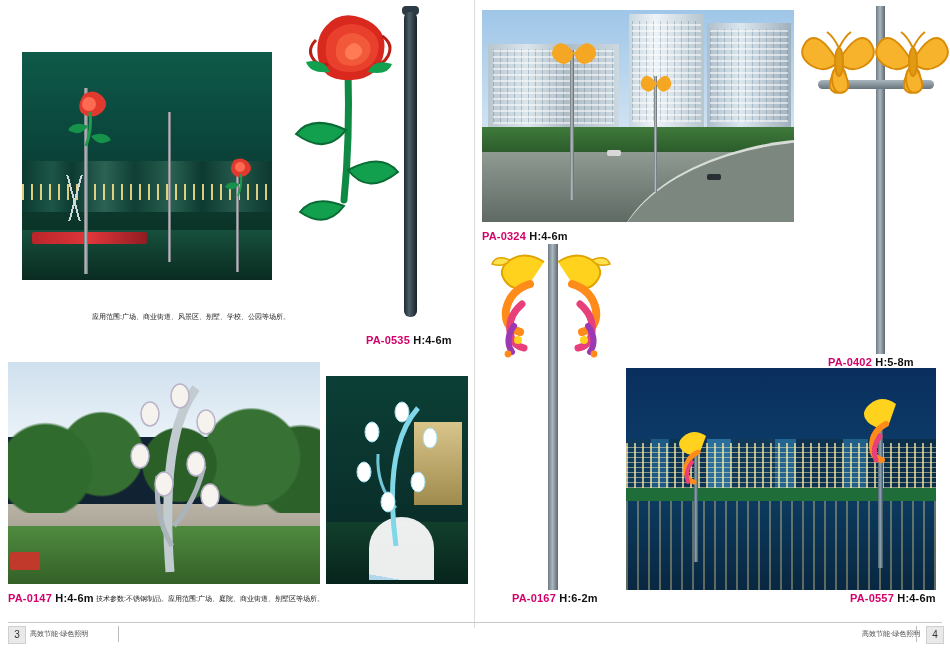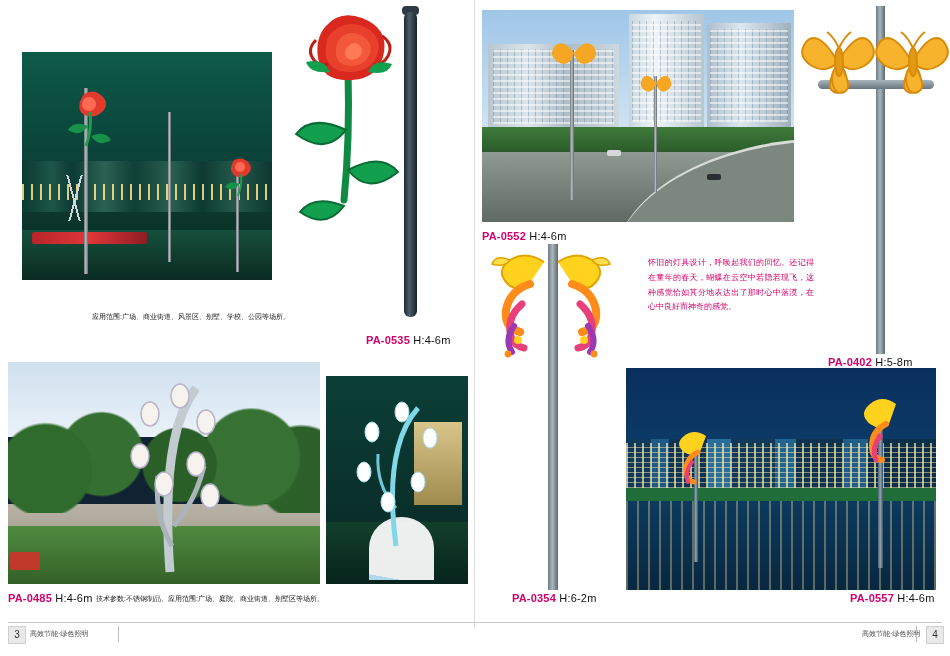--- a/index.html
+++ b/index.html
@@ -8,21 +8,21 @@
     background:#ffffff;
     font-family:"Liberation Sans", sans-serif;
     overflow:hidden;
     position:relative;
   }
   .page{position:absolute;inset:0;}
 
   
   .abs{position:absolute;}
   .code{font-size:11px;font-weight:bold;color:#d4006a;letter-spacing:0.2px;}
-  .code .h{color:#111;font-weight:normal;}
+  .code .h{color:#111;font-weight:bold;}
   .caption{font-size:7px;color:#222;line-height:1.5;}
   .gutter{position:absolute;left:474px;top:0;width:1px;height:628px;background:#dcdcdc;}
 
   
   .footer-rule{position:absolute;left:8px;top:622px;width:934px;height:1px;background:#c8c8c8;}
   .pagenum{
     position:absolute;top:626px;width:16px;height:16px;line-height:16px;
     text-align:center;font-size:10px;color:#333;background:#e9e9e9;border:1px solid #cfcfcf;
   }
   .pagenum.left{left:8px;}
@@ -241,21 +241,21 @@
         <ellipse cx="64" cy="14" rx="7" ry="10"></ellipse>
         <ellipse cx="92" cy="40" rx="7" ry="10"></ellipse>
         <ellipse cx="26" cy="74" rx="7" ry="10"></ellipse>
         <ellipse cx="80" cy="84" rx="7" ry="10"></ellipse>
         <ellipse cx="50" cy="104" rx="7" ry="10"></ellipse>
       </g>
     </svg>
   </div>
 
   <div class="abs code" style="left:8px;top:592px;">
-    <span>PA-0485</span>
+    <span>PA-0147</span>
     <span class="h">H:4-6m</span>
   </div>
   <div class="abs caption" style="left:96px;top:594px;">技术参数:不锈钢制品。应用范围:广场、庭院、商业街道、别墅区等场所。</div>
 
   <div class="photo" id="photo-butterfly-day">
     <div class="sky"></div>
     <div class="bldg-far">
         <div class="win"></div>
       </div>
     <div class="bldg-tower">
@@ -276,21 +276,21 @@
       <path d="M22 15 q-12 -16 -20 -6 q-6 10 6 16 q10 4 14 -10z" fill="#f5a623"></path>
       <path d="M22 15 q12 -16 20 -6 q6 10 -6 16 q-10 4 -14 -10z" fill="#f5a623"></path>
     </svg>
     <svg class="abs" style="left:158px;top:62px;" width="32" height="22" viewBox="0 0 32 22">
       <path d="M16 11 q-9 -12 -14 -4 q-4 8 4 12 q7 3 10 -8z" fill="#f5a623"></path>
       <path d="M16 11 q9 -12 14 -4 q4 8 -4 12 q-7 3 -10 -8z" fill="#f5a623"></path>
     </svg>
   </div>
 
   <div class="abs code" style="left:482px;top:230px;">
-    <span>PA-0552</span>
+    <span>PA-0324</span>
     <span class="h">H:4-6m</span>
   </div>
 
   <div class="abs" id="illus-butterflies">
     <div class="mast"></div>
     <div class="arm"></div>
     <svg class="abs" style="left:0px;top:16px;" width="78" height="76" viewBox="0 0 78 76">
       <g stroke="#d98b0a" stroke-width="2" fill="#f7b32b">
         <path d="M38 40 q-20 -34 -32 -20 q-10 14 6 24 q14 8 26 -4z"></path>
         <path d="M38 40 q20 -34 32 -20 q10 14 -6 24 q-14 8 -26 -4z"></path>
@@ -339,27 +339,24 @@
         <path d="M46 40 q-20 6 -24 26 q-2 18 14 22" fill="none" stroke="#ff8c1a" stroke-width="8" stroke-linecap="round"></path>
         <path d="M38 60 q-14 12 -12 28 q2 14 14 16" fill="none" stroke="#e8407a" stroke-width="7" stroke-linecap="round"></path>
         <path d="M30 82 q-10 14 -2 26" fill="none" stroke="#9b39b5" stroke-width="6" stroke-linecap="round"></path>
         <circle cx="34" cy="96" r="4" fill="#ffd21e"></circle>
         <circle cx="24" cy="110" r="3.4" fill="#ff8c1a"></circle>
       </g>
     </svg>
   </div>
 
   <div class="abs code" style="left:512px;top:592px;">
-    <span>PA-0354</span>
+    <span>PA-0167</span>
     <span class="h">H:6-2m</span>
   </div>
 
-  <div class="abs" id="note-text">
-    <p>怀旧的灯具设计，呼唤起我们的回忆。还记得在童年的春天，蝴蝶在云空中若隐若现飞，这种感觉恰如其分地表达出了那时心中落漠，在心中良好而神奇的感觉。</p>
-  </div>
 
   <div class="photo" id="photo-phoenix-night">
     <div class="sky"></div>
     <div class="ground"></div>
     <div class="skyline"></div>
     <div class="win"></div>
     <div class="greenlawn"></div>
     <div class="water"></div>
     <div class="refl"></div>
     <div class="pole-v" style="left:68px;top:72px;width:4px;height:122px;background:linear-gradient(90deg,#49606e,#8fa6b2 45%,#3d525e);"></div>

